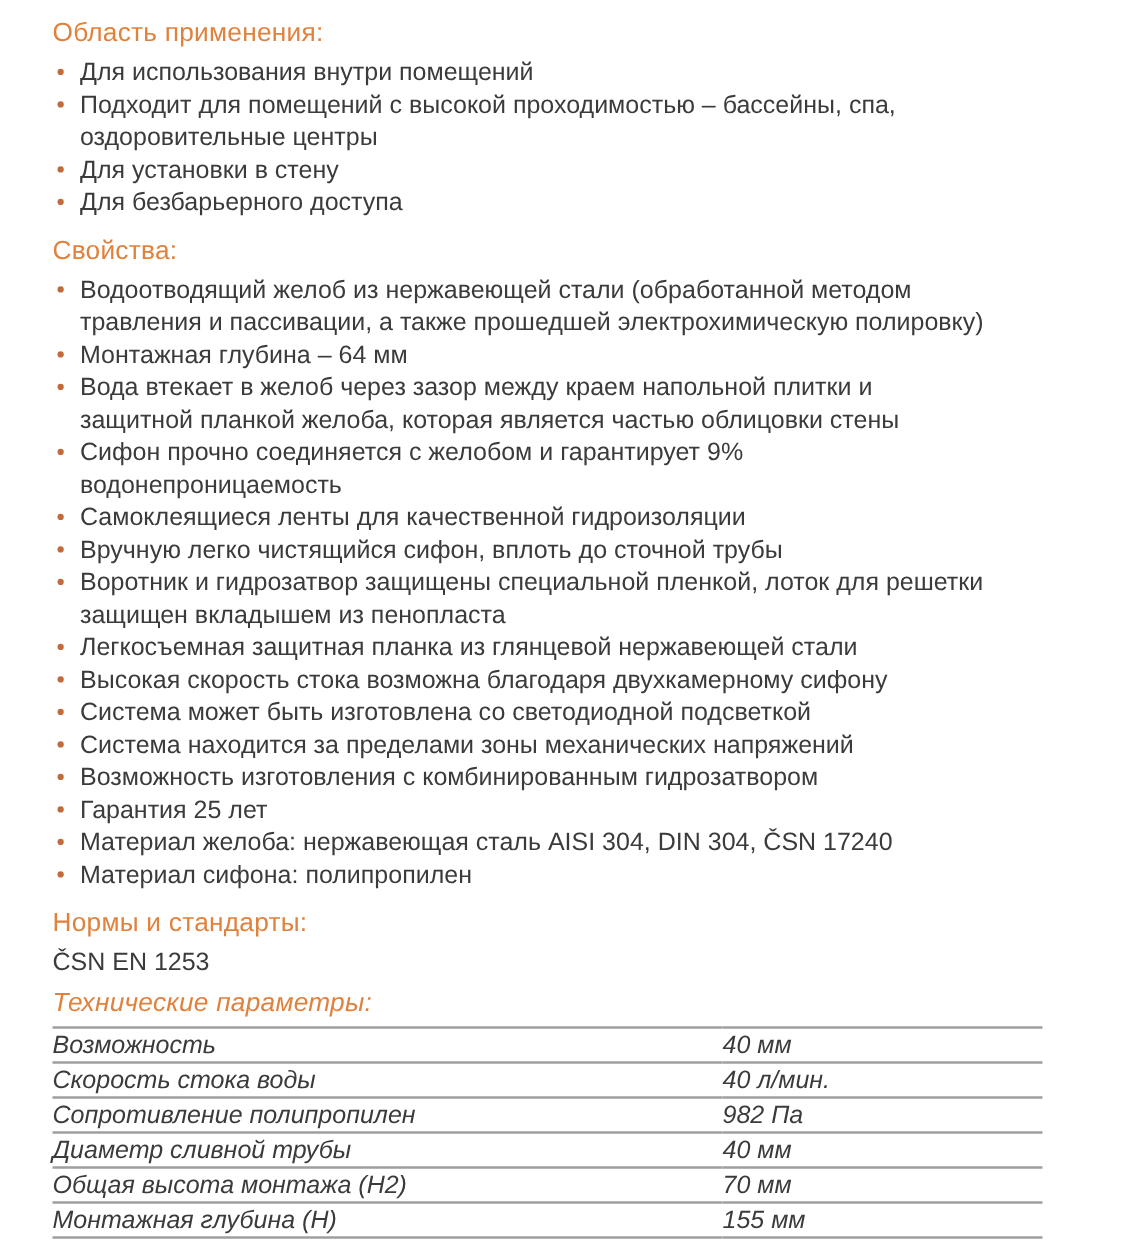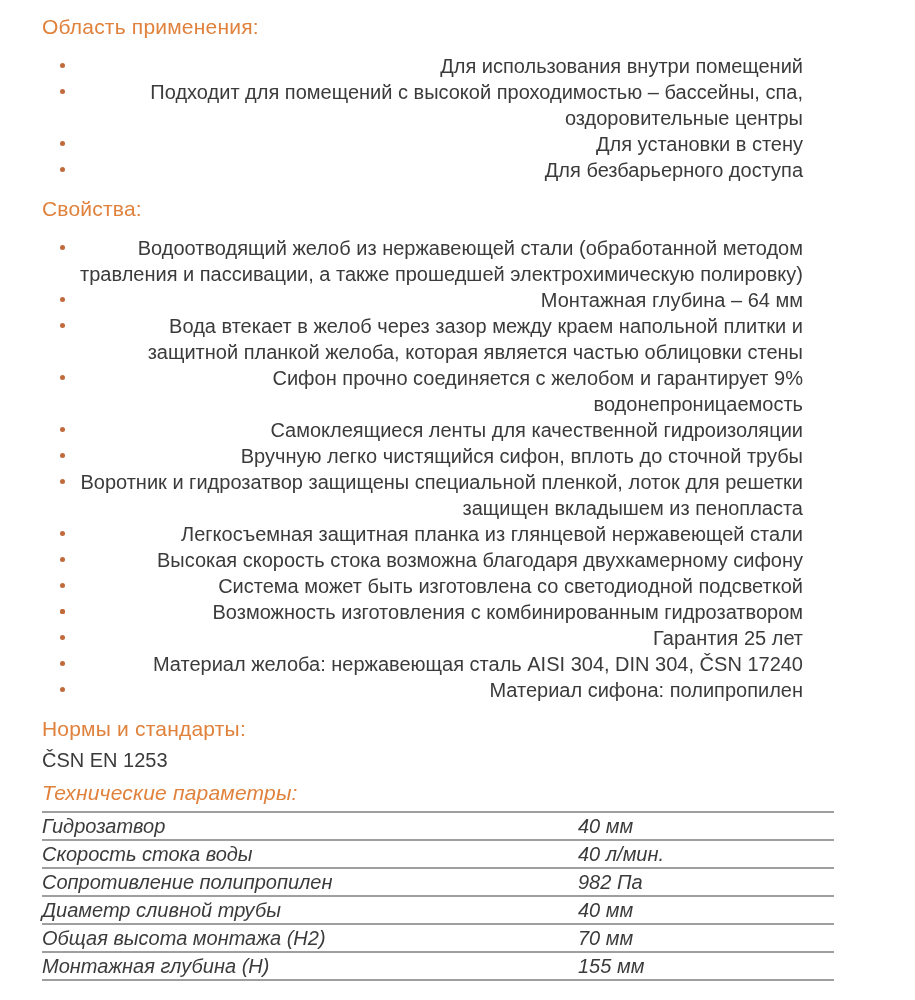--- a/index.html
+++ b/index.html
@@ -25,23 +25,22 @@
   h2.sec-heading{
     margin:0 0 6px 0;
     font-size:21px;
     line-height:24px;
     font-weight:400;
     color:var(--c-heading);
     letter-spacing:.2px;
   }
   ul.bullets{
     list-style:none;
-    margin:14px;padding:0;
+    margin:0;padding:0;
     max-width:747px;
-    text-align:right;
   }
   ul.bullets li{
     position:relative;
     padding:0 0 0 22px;
     margin:0;
     line-height:26px;
   }
   ul.bullets li .txt{
     display:inline-block;
     max-width:725px;
@@ -111,21 +110,21 @@
         <li><span class="dot"></span><span class="txt">Вручную легко чистящийся сифон, вплоть до сточной трубы</span></li>
 
         <li><span class="dot"></span><span class="txt">Воротник и гидрозатвор защищены специальной пленкой, лоток для решетки защищен вкладышем из пенопласта</span></li>
 
         <li><span class="dot"></span><span class="txt">Легкосъемная защитная планка из глянцевой нержавеющей стали</span></li>
 
         <li><span class="dot"></span><span class="txt">Высокая скорость стока возможна благодаря двухкамерному сифону</span></li>
 
         <li><span class="dot"></span><span class="txt">Система может быть изготовлена со светодиодной подсветкой</span></li>
 
-        <li><span class="dot"></span></li>
+        <li><span class="dot"></span><span class="txt">Система находится за пределами зоны механических напряжений</span></li>
 
         <li><span class="dot"></span><span class="txt">Возможность изготовления с комбинированным гидрозатвором</span></li>
 
         <li><span class="dot"></span><span class="txt">Гарантия 25 лет</span></li>
 
         <li><span class="dot"></span><span class="txt">Материал желоба: нержавеющая сталь AISI 304, DIN 304, ČSN 17240</span></li>
 
         <li><span class="dot"></span><span class="txt">Материал сифона: полипропилен</span></li>
       </ul>
   </div>
@@ -134,21 +133,21 @@
     <h2 class="sec-heading">Нормы и стандарты:</h2>
     <p class="plain-text">ČSN EN 1253</p>
   </div>
 
   <div class="section tight">
     <h2 class="sec-heading">Технические параметры:</h2>
     <table class="params">
       <tbody>
 
           <tr>
-            <td class="pname">Гидрозатвор</td>
+            <td class="pname">Возможность</td>
             <td class="pval">40 мм</td>
           </tr>
 
           <tr>
             <td class="pname">Скорость стока воды</td>
             <td class="pval">40 л/мин.</td>
           </tr>
 
           <tr>
             <td class="pname">Сопротивление полипропилен</td>

